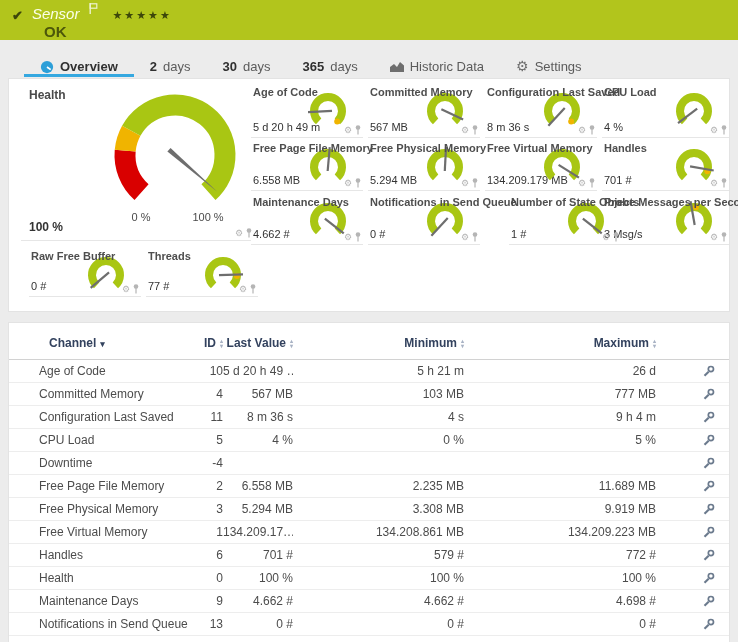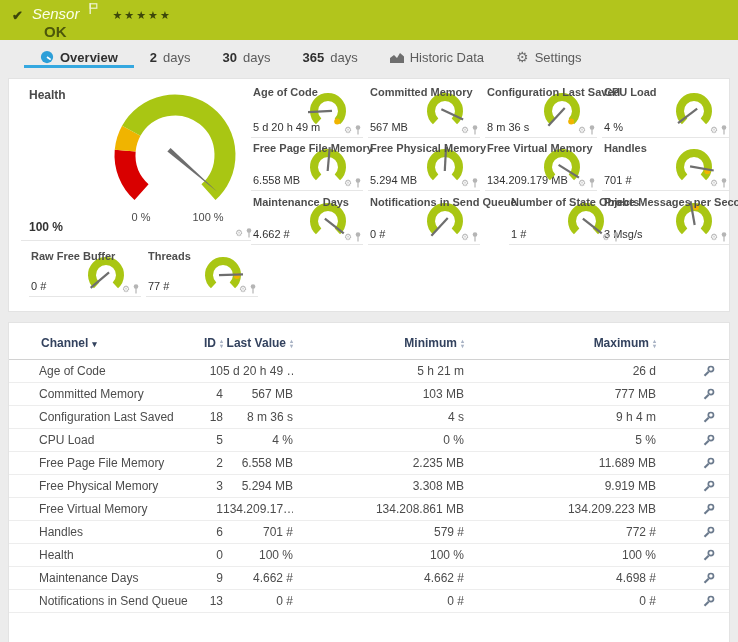--- a/index.html
+++ b/index.html
@@ -12,21 +12,21 @@
   
   .banner { position:absolute; left:0; top:0; width:738px; height:40px; background:#b2c51c; }
   .banner-row { position:absolute; left:12px; top:5px; display:flex; align-items:baseline; }
   .check { color:#3d470a; font-size:13px; font-weight:bold; margin-right:9px; position:relative; top:1px; }
   .kind { font-style:italic; font-size:15px; color:#fbffe8; margin-right:7px; }
   .sensor-title { font-weight:bold; font-size:15px; color:#ffffff; }
   .flag { margin-left:3px; position:relative; top:-5px; }
   .stars { margin-left:14px; font-size:11px; color:#3d470a; letter-spacing:2px; }
   .status-ok { position:absolute; left:34px; top:23px; font-size:15px; font-weight:bold; color:#4c570a;margin-left:10px; }
   
-  .tabbar { position:absolute; left:0; top:40px; width:738px; height:37px; display:flex; align-items:center; padding-left:24px; }
+  .tabbar { position:absolute; left:0; top:40px; width:738px; height:37px; display:flex; align-items:flex-end; padding-left:24px; }
   .tab { display:flex; align-items:center; gap:6px; padding:0 16px; font-size:13px; color:#5b5b5b; cursor:pointer; border-bottom:3px solid transparent; white-space:nowrap; }
   .tab.active { font-weight:bold; color:#303030; border-bottom-color:#35a8e0; }
   .tab .num { font-weight:bold; color:#303030; }
   .tab .gear-glyph { font-size:14px; color:#6f6f6f; }
   
   .panel { position:absolute; left:8px; width:722px; background:#fff; border:1px solid #e3e3e3; }
   .panel.overview { top:78px; height:234px; }
   .panel.table-panel { top:322px; height:331px; padding-top:9px; }
   
   .health-cell { position:absolute; left:12px; top:4px; width:233px; height:158px; border-bottom:1px solid #e6e6e6; }
@@ -41,21 +41,21 @@
   .gc-title { position:absolute; left:2px; top:1px; font-size:11px; font-weight:bold; color:#4e4e4e; white-space:nowrap; z-index:2; }
   .gc-svg { position:absolute; right:12px; top:5px; z-index:1; }
   .gc-value { position:absolute; left:2px; bottom:4px; font-size:11px; color:#333; white-space:nowrap; }
   .cell-icons { position:absolute; right:1px; bottom:2px; display:flex; align-items:center; gap:2px; z-index:3; }
   .cell-icons .gear-glyph { font-size:9px; color:#b5b5b5; line-height:9px; }
   
   table { width:100%; border-collapse:collapse; table-layout:fixed; font-size:12px; color:#4c4c4c; }
   col.c-channel{width:188px;} col.c-id{width:26px;} col.c-last{width:70px;}
   col.c-min{width:171px;} col.c-max{width:192px;} col.c-act{width:73px;}
   th { color:#33425e; font-size:12px; font-weight:bold; text-align:right; padding:4px 0 9px 0; border-bottom:1px solid #d2d2d2; white-space:nowrap; }
-  th.channel { text-align:left; padding-left:32px; }
+  th.channel { text-align:left; padding-left:40px; }
   td { height:23px; border-bottom:1px solid #ededed; text-align:right; white-space:nowrap; overflow:hidden; padding:0; }
   td.channel { text-align:left; padding-left:30px; }
   td.action { text-align:right; padding-right:14px; }
   .sort { display:inline-block; vertical-align:middle; margin-left:4px; line-height:0; }
   .sort span { display:block; font-size:6px; line-height:5px; color:#a8b2c4; }
   .sort-down { font-size:9px; color:#33425e; margin-left:4px; }
   svg { display:block; }
   .inline-svg { display:inline-block; vertical-align:middle; }
 </style>
 </head>
@@ -394,41 +394,52 @@
           <td>567 MB</td>
           <td>103 MB</td>
           <td>777 MB</td>
           <td class="action"><svg class="inline-svg" width="13" height="13" viewBox="0 0 13 13">
               <line x1="2.5" y1="10.8" x2="6.6" y2="6.7" stroke="#6b7a8d" stroke-width="2.1"></line>
               <circle cx="8.9" cy="4.1" r="2.6" fill="none" stroke="#6b7a8d" stroke-width="1.7"></circle>
             </svg></td>
         </tr>
         <tr>
           <td class="channel">Configuration Last Saved</td>
-          <td>18</td>
+          <td>11</td>
           <td>8 m 36 s</td>
           <td>4 s</td>
           <td>9 h 4 m</td>
           <td class="action"><svg class="inline-svg" width="13" height="13" viewBox="0 0 13 13">
               <line x1="2.5" y1="10.8" x2="6.6" y2="6.7" stroke="#6b7a8d" stroke-width="2.1"></line>
               <circle cx="8.9" cy="4.1" r="2.6" fill="none" stroke="#6b7a8d" stroke-width="1.7"></circle>
             </svg></td>
         </tr>
         <tr>
           <td class="channel">CPU Load</td>
           <td>5</td>
           <td>4 %</td>
           <td>0 %</td>
           <td>5 %</td>
           <td class="action"><svg class="inline-svg" width="13" height="13" viewBox="0 0 13 13">
               <line x1="2.5" y1="10.8" x2="6.6" y2="6.7" stroke="#6b7a8d" stroke-width="2.1"></line>
               <circle cx="8.9" cy="4.1" r="2.6" fill="none" stroke="#6b7a8d" stroke-width="1.7"></circle>
             </svg></td>
         </tr>
         <tr>
+          <td class="channel">Downtime</td>
+          <td>-4</td>
+          <td></td>
+          <td></td>
+          <td></td>
+          <td class="action"><svg class="inline-svg" width="13" height="13" viewBox="0 0 13 13">
+              <line x1="2.5" y1="10.8" x2="6.6" y2="6.7" stroke="#6b7a8d" stroke-width="2.1"></line>
+              <circle cx="8.9" cy="4.1" r="2.6" fill="none" stroke="#6b7a8d" stroke-width="1.7"></circle>
+            </svg></td>
+        </tr>
+        <tr>
           <td class="channel">Free Page File Memory</td>
           <td>2</td>
           <td>6.558 MB</td>
           <td>2.235 MB</td>
           <td>11.689 MB</td>
           <td class="action"><svg class="inline-svg" width="13" height="13" viewBox="0 0 13 13">
               <line x1="2.5" y1="10.8" x2="6.6" y2="6.7" stroke="#6b7a8d" stroke-width="2.1"></line>
               <circle cx="8.9" cy="4.1" r="2.6" fill="none" stroke="#6b7a8d" stroke-width="1.7"></circle>
             </svg></td>
         </tr>

